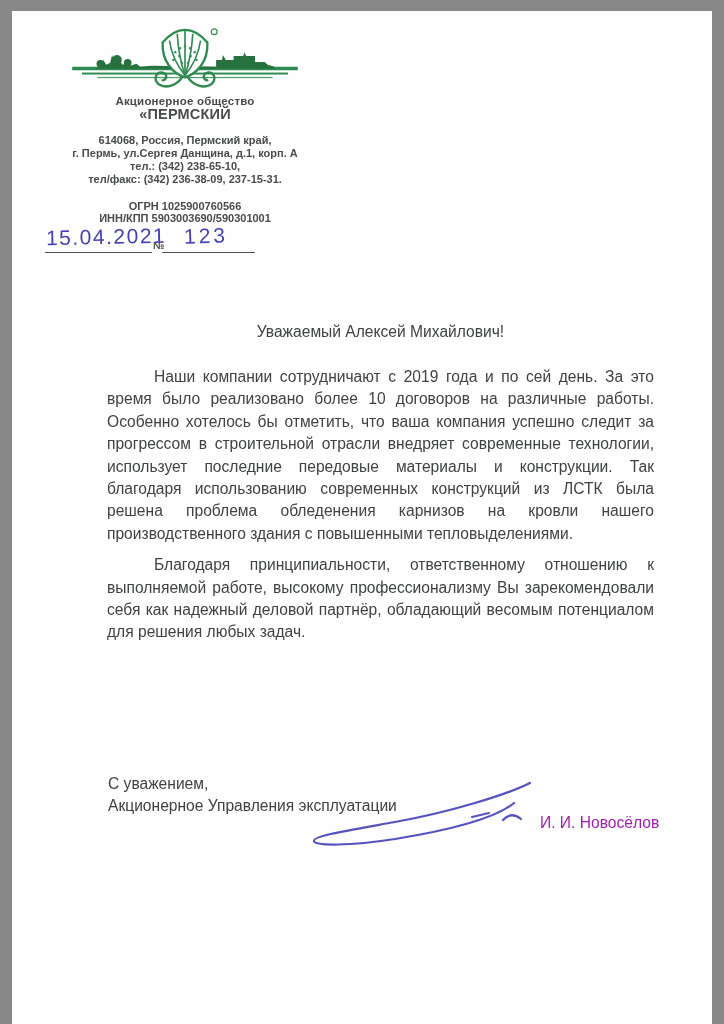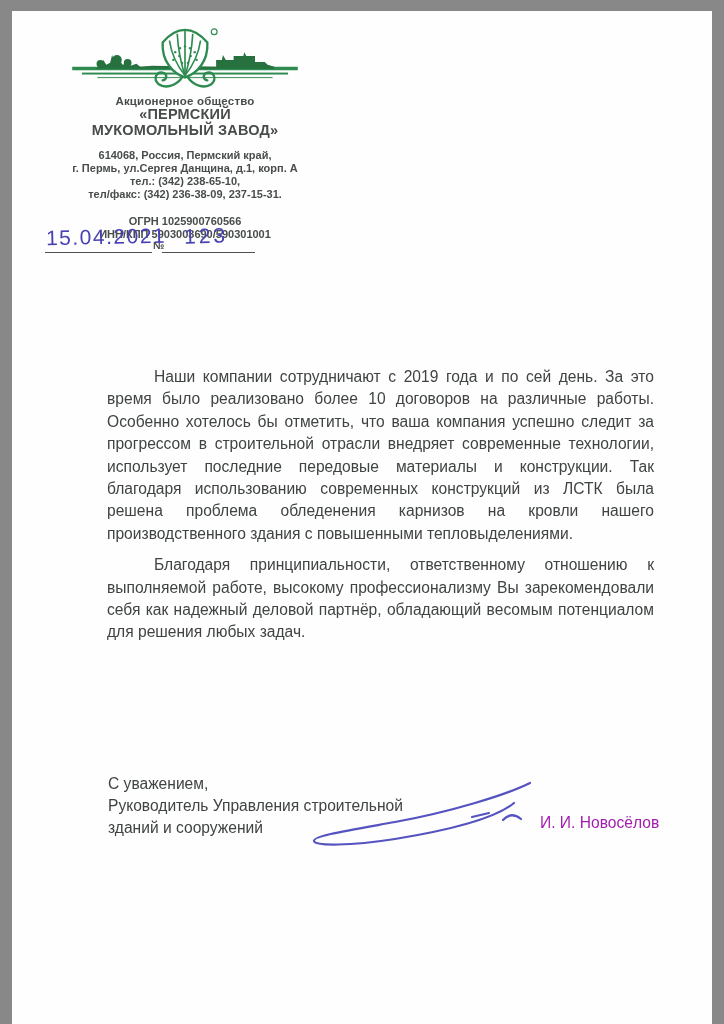--- a/index.html
+++ b/index.html
@@ -79,21 +79,20 @@
       </g>
 
       <path d="M117 56 C112 64 100 68 93 63 C87 58 90 50 97 51 C102 52 102 58 97 59" fill="none" stroke="#2e8b50" stroke-width="2.4" stroke-linecap="round"></path>
       <path d="M123 56 C128 64 140 68 147 63 C153 58 150 50 143 51 C138 52 138 58 143 59" fill="none" stroke="#2e8b50" stroke-width="2.4" stroke-linecap="round"></path>
 
       <circle cx="150" cy="9" r="3" fill="none" stroke="#2e8b50" stroke-width="1.2"></circle>
     </svg>
 
     <div class="org-type">Акционерное общество</div>
     <div class="org-name">«ПЕРМСКИЙ</div>
-    <div class="org-name">МУКОМОЛЬНЫЙ ЗАВОД»</div>
 
     <div class="address">
       <div>614068, Россия, Пермский край,</div>
       <div>г. Пермь, ул.Сергея Данщина, д.1, корп. А</div>
       <div>тел.: (342) 238-65-10,</div>
       <div>тел/факс: (342) 236-38-09, 237-15-31.</div>
     </div>
 
     <div class="reg">
       <div>ОГРН 1025900760566</div>
@@ -103,30 +102,30 @@
 
   <div class="ref-line">
     <div class="u1"></div>
     <div class="no-label">№</div>
     <div class="u2"></div>
     <div class="hw hw-date">15.04.2021</div>
     <div class="hw hw-no">123</div>
   </div>
 
 
+  <div class="salutation">Уважаемый Алексей Михайлович!</div>
 
   <div class="body-text">
     <p>Наши компании сотрудничают с 2019 года и по сей день.  За это время было реализовано более 10 договоров на различные работы. Особенно хотелось бы отметить, что ваша компания успешно следит за прогрессом в строительной отрасли внедряет современные технологии, использует последние передовые материалы и конструкции. Так благодаря использованию современных конструкций из ЛСТК была решена проблема обледенения карнизов на кровли нашего производственного здания с повышенными тепловыделениями.</p>
     <p>Благодаря принципиальности, ответственному отношению к выполняемой работе, высокому профессионализму Вы зарекомендовали себя как надежный деловой партнёр, обладающий весомым потенциалом для решения любых задач.</p>
   </div>
 
   <div class="signoff">
     <div>С уважением,</div>
-    <div>Руководитель Управления строительной</div>
-    <div>зданий и сооружений</div>
+    <div>Акционерное Управления эксплуатации</div>
   </div>
 
   <svg class="signature-svg" width="244" height="75" viewBox="0 0 244 75" aria-hidden="true">
     <g fill="none" stroke="#5553c0" stroke-width="2.2" stroke-linecap="round">
       <path d="M230 9 C206 21 150 38 95 48 C45 57 13 62 14 67 C15 72 50 72 95 65 C150 56 196 44 214 29"></path>
       <path d="M172 43 L189 39"></path>
       <path d="M203 46 Q211 37 221 45"></path>
     </g>
   </svg>
 

